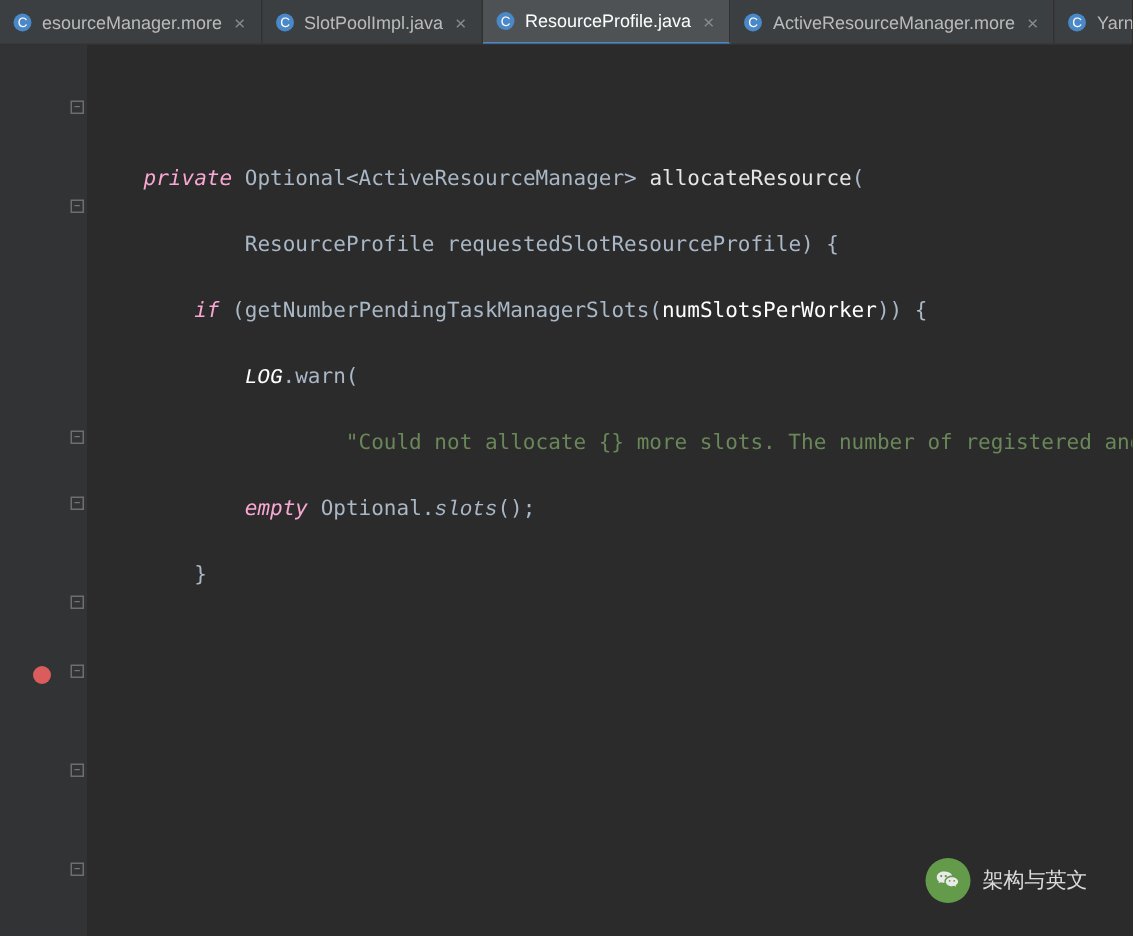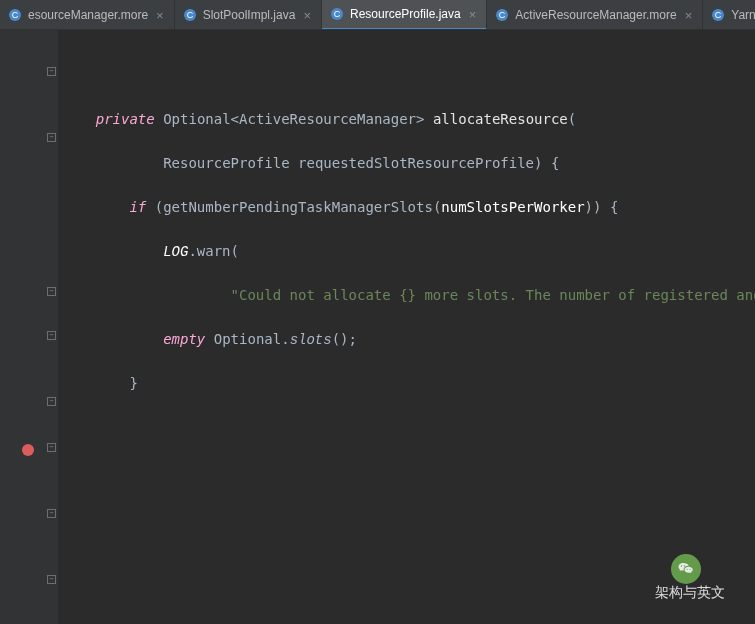--- a/index.html
+++ b/index.html
@@ -94,21 +94,20 @@
   .watermark {
     position: absolute;
     right: 30px;
     bottom: 22px;
     display: flex;
     align-items: center;
     color: #eeeeee;
     font-family: sans-serif;
     font-size: 14px;
     opacity: 0.9;
-    flex-direction: column;
   }
   .wm-circle {
     width: 30px;
     height: 30px;
     border-radius: 50%;
     background: #6aa84f;
     margin-right: 8px;
     display: flex;
     align-items: center;
     justify-content: center;

